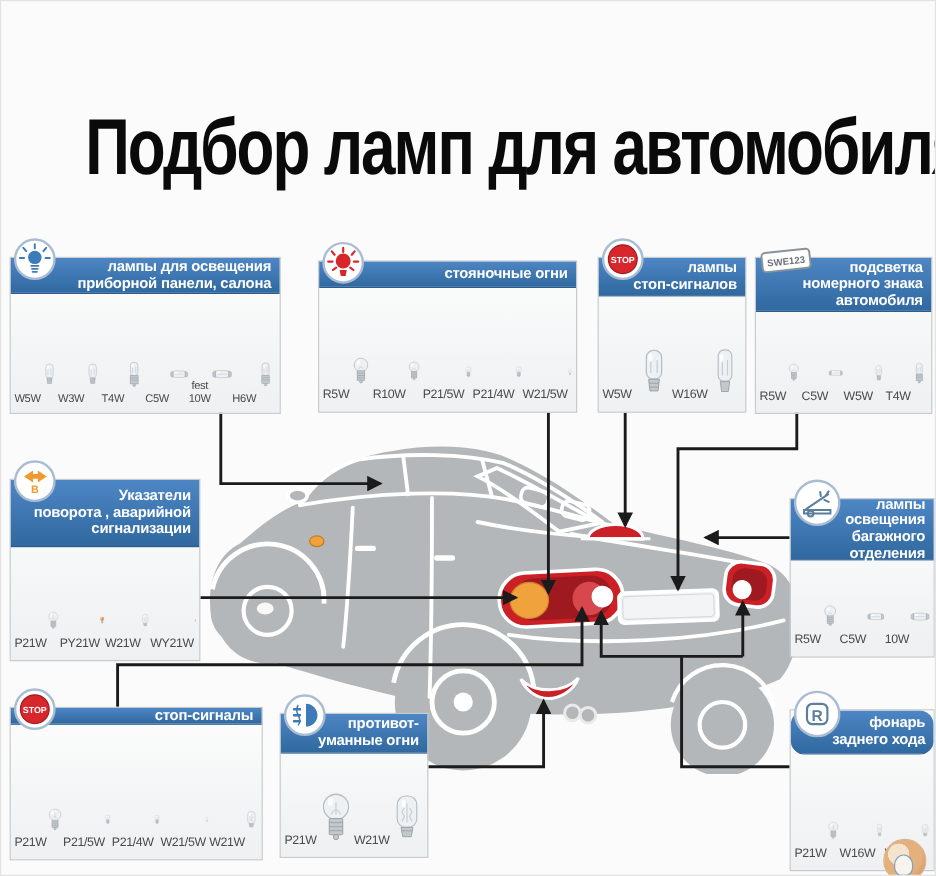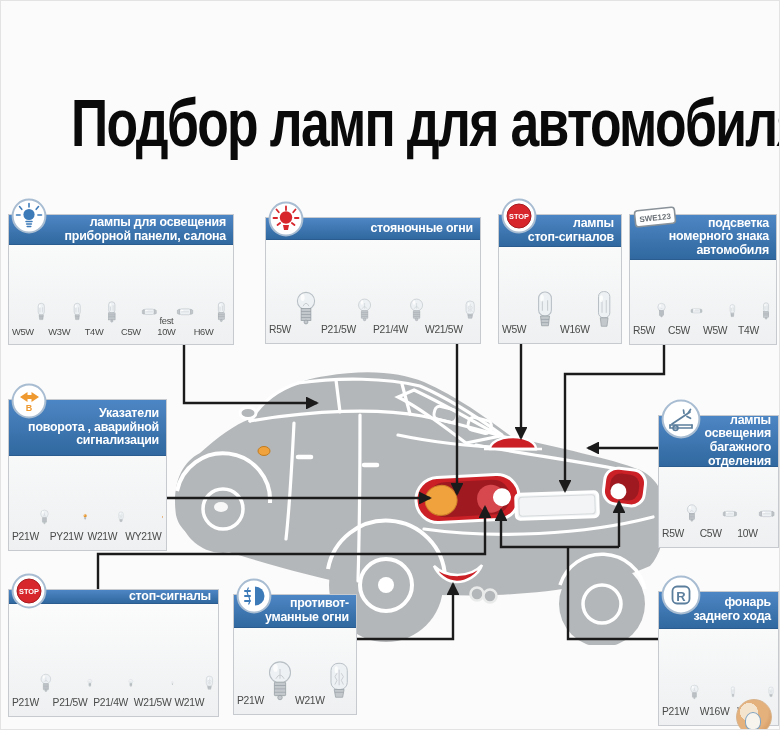--- a/index.html
+++ b/index.html
@@ -249,20 +249,33 @@
                 <circle cx="20" cy="17" r="11.5" fill="#eef1f3" stroke="#b7bfc5" stroke-width="1.4"></circle>
                 <path d="M16,24 q4,-8 8,0" stroke="#c6ccd1" stroke-width="1.3" fill="none"></path>
                 <ellipse cx="15.5" cy="12.5" rx="2.6" ry="4.4" fill="#fff" opacity="0.8"></ellipse>
                 <rect x="13.5" y="27" width="13" height="16" fill="#c3c8cc" stroke="#959da3" stroke-width="1"></rect>
                 <path d="M13.5,31 h13 M13.5,35 h13 M13.5,39 h13" stroke="#959da3" stroke-width="0.9"></path>
                 <circle cx="20" cy="45" r="2.6" fill="#c3c8cc" stroke="#959da3" stroke-width="1"></circle>
               </svg>
             </div>
           </div>
           <div class="col">
+            <div class="lbl">R10W</div>
+            <div class="bulb bulb-n">
+              <svg viewBox="0 0 40 58" width="100%" height="100%">
+                <circle cx="20" cy="17" r="11.5" fill="#eef1f3" stroke="#b7bfc5" stroke-width="1.4"></circle>
+                <path d="M16,24 q4,-8 8,0" stroke="#c6ccd1" stroke-width="1.3" fill="none"></path>
+                <ellipse cx="15.5" cy="12.5" rx="2.6" ry="4.4" fill="#fff" opacity="0.8"></ellipse>
+                <rect x="13.5" y="27" width="13" height="16" fill="#c3c8cc" stroke="#959da3" stroke-width="1"></rect>
+                <path d="M13.5,31 h13 M13.5,35 h13 M13.5,39 h13" stroke="#959da3" stroke-width="0.9"></path>
+                <circle cx="20" cy="45" r="2.6" fill="#c3c8cc" stroke="#959da3" stroke-width="1"></circle>
+              </svg>
+            </div>
+          </div>
+          <div class="col">
             <div class="lbl">P21/5W</div>
             <div class="bulb bulb-n">
               <svg viewBox="0 0 40 58" width="100%" height="100%">
                 <circle cx="20" cy="17.5" r="14" fill="#eef1f3" stroke="#b7bfc5" stroke-width="1.4"></circle>
                 <path d="M14.5,26 q5.5,-10 11,0 M20,26 V13" stroke="#c6ccd1" stroke-width="1.3" fill="none"></path>
                 <ellipse cx="14" cy="11.5" rx="3" ry="5.2" fill="#fff" opacity="0.8"></ellipse>
                 <rect x="12.5" y="30.5" width="15" height="18" rx="1" fill="#c3c8cc" stroke="#959da3" stroke-width="1"></rect>
                 <path d="M12.5,35 h15 M12.5,39.5 h15 M12.5,44 h15" stroke="#959da3" stroke-width="0.9"></path>
                 <circle cx="20" cy="51" r="3" fill="#c3c8cc" stroke="#959da3" stroke-width="1"></circle>
               </svg>
@@ -646,21 +659,21 @@
         </div>
       </section>
       <section class="panel" style="left: 657px; top: 590px; width: 121px;">
         <div class="badge">
           <svg viewBox="0 0 40 40" width="40" height="40">
             <circle cx="20" cy="20" r="18.4" fill="#fff" stroke="#a9bdd2" stroke-width="2"></circle>
             <rect x="11.5" y="11.5" width="17" height="17" rx="4.5" fill="none" stroke="#5c7f9d" stroke-width="1.8"></rect>
             <text x="20" y="25.5" font-size="13" font-weight="bold" fill="#5c7f9d" text-anchor="middle" font-family="Liberation Sans,sans-serif">R</text>
           </svg>
         </div>
-        <header class="bar" style="height: 37px;">
+        <header class="bar" style="height: 37px; border-radius: 12px;">
           <span class="bar-line">фонарь</span>
           <span class="bar-line">заднего хода</span>
         </header>
         <div class="body" style="height: 96px;">
           <div class="col">
             <div class="lbl">P21W</div>
             <div class="bulb bulb-n">
               <svg viewBox="0 0 40 58" width="100%" height="100%">
                 <circle cx="20" cy="17.5" r="14" fill="#eef1f3" stroke="#b7bfc5" stroke-width="1.4"></circle>
                 <path d="M14.5,26 q5.5,-10 11,0 M20,26 V13" stroke="#c6ccd1" stroke-width="1.3" fill="none"></path>

